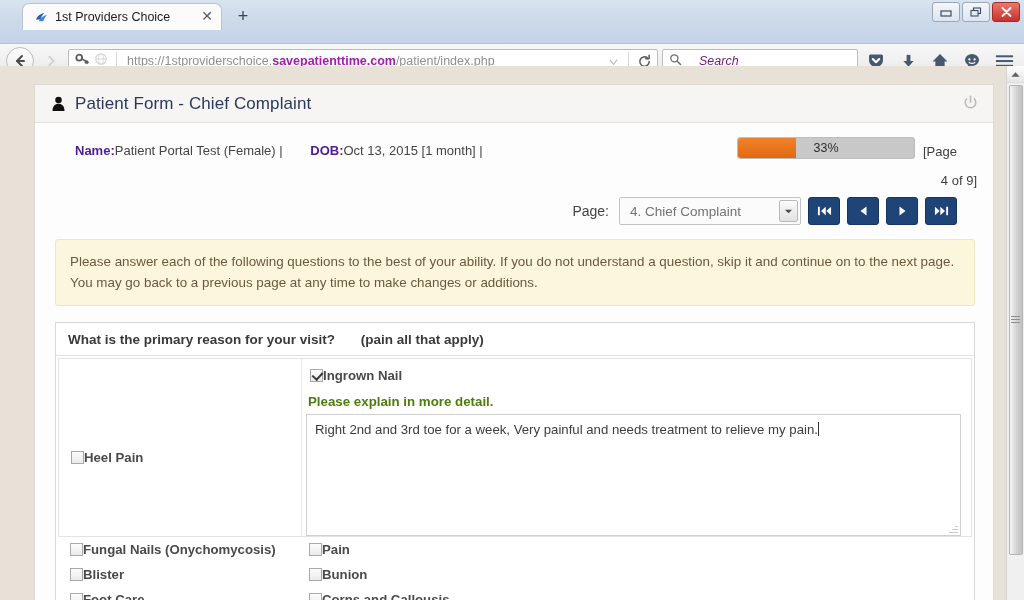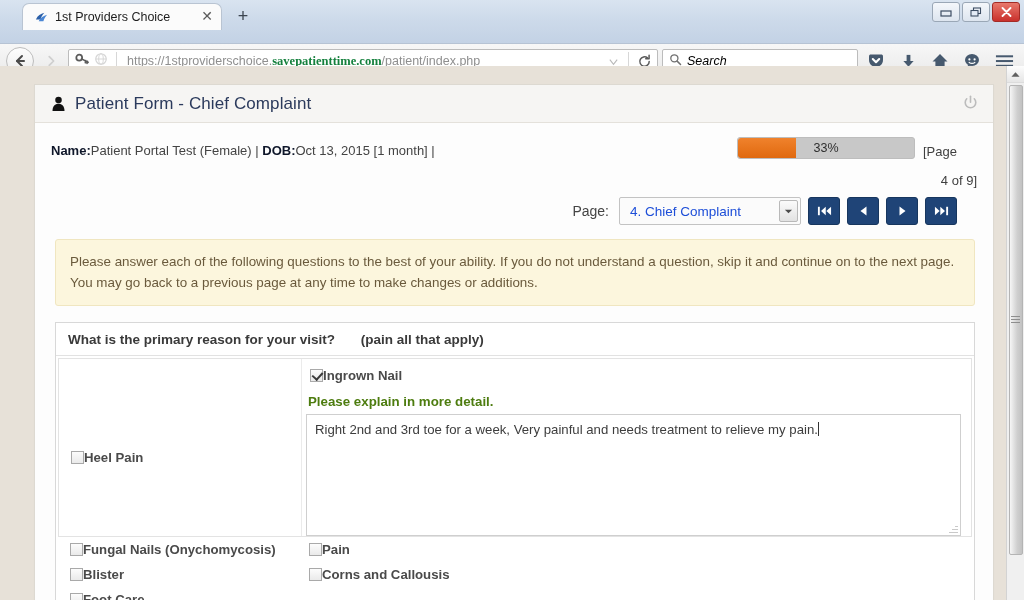--- a/index.html
+++ b/index.html
@@ -87,30 +87,30 @@
     display: flex; align-items: center;
     padding: 0 2px 0 6px;
     min-width: 0;
   }
   .url-icons { display:flex; align-items:center; gap:4px; padding-right:6px; }
   .url-text {
     flex: 1 1 auto; font-size: 12.5px; color: #8f8f8f;
     white-space: nowrap; overflow: hidden;
     font-family: "Liberation Sans", sans-serif;
   }
-  .url-text b { color: #15803d; font-weight: bold; font-family: Liberation Serif, serif; }
+  .url-text b { color: #a21caf; font-weight: bold; }
   .url-sep { width:1px; height:18px; background:#d7d7d7; margin:0 4px; }
   .url-btn { width: 22px; height: 22px; display:flex; align-items:center; justify-content:center; color:#7a7a7a; }
 
   .searchbar {
     width: 196px; height: 25px; flex: 0 0 196px;
     background: #fff; border: 1px solid #bcbcbc; border-radius: 2px;
     display: flex; align-items: center; padding: 0 6px; gap: 5px;
   }
-  .search-ph { font-size: 12.5px; color: #000000; font-style: italic; }
+  .search-ph { font-size: 12.5px; color: #701a75; font-style: italic; margin-left: 12px; }
 
   .toolicon { width: 28px; height: 28px; display:flex; align-items:center; justify-content:center; color:#4a5561; }
 
   
   .viewport {
     position: absolute; left:0; top: 66px; width: 1024px; height: 534px;
     background: #e7e1d8;
     overflow: hidden;
   }
   .vscroll {
@@ -160,21 +160,21 @@
   .power-btn { margin-left: auto; color:#b3b3b3; display:flex; align-items:center; }
 
   .panel-body { padding: 12px 14px 6px 16px; }
 
   .inforow { display: flex; align-items: flex-start; }
   .patientinfo {
     flex: 1 1 auto;
     font-size: 13px; color: #444; padding-top: 8px;
     white-space: nowrap;
   }
-  .patientinfo b { color: #0f172a; }
+  .patientinfo b { color: #4c1d95; margin-left: 24px; }
   .progwrap { flex: 0 0 auto; display: flex; align-items: flex-start; padding-top: 2px; }
   .progbar {
     width: 178px; height: 22px;
     background: #c8c8c8;
     border-radius: 3px;
     position: relative; overflow: hidden;
     border: 1px solid #bdbdbd;
   }
   .progfill {
     position: absolute; left:0; top:0; bottom:0;
@@ -198,21 +198,21 @@
   .navrow {
     display: flex; align-items: center; justify-content: flex-end;
     gap: 7px; margin-top: 2px; padding-right: 22px;
   }
   .navrow .lbl { font-size: 14px; color: #444; margin-right: 3px; }
   .pageselect {
     width: 182px; height: 28px;
     border: 1px solid #c3c3c3; border-radius: 2px;
     background: #fbfbfb;
     display: flex; align-items: center;
-    font-size: 13.5px; color: #1d4ed8;
+    font-size: 13.5px; color: #737373;
     padding-left: 10px;
     position: relative;
   }
   .pageselect .arrowbox {
     position: absolute; right: 2px; top: 2px; bottom: 2px; width: 19px;
     background: linear-gradient(180deg,#fbfbfb,#e2e2e2);
     border: 1px solid #b9b9b9; border-radius: 2px;
     display:flex; align-items:center; justify-content:center;
     color:#4b4b4b; font-size: 8px;
   }
@@ -544,20 +544,24 @@
                   <span class="cblabel">Foot Care</span>
                 </div>
               </div>
               <div class="brr">
                 <div class="cbrow" style="padding-left:4px;">
                   <span class="cbx"></span>
                   <span class="cblabel">Pain</span>
                 </div>
                 <div class="cbrow" style="padding-left:4px;">
                   <span class="cbx"></span>
+                  <span class="cblabel">Bunion</span>
+                </div>
+                <div class="cbrow" style="padding-left:4px;">
+                  <span class="cbx"></span>
                   <span class="cblabel">Corns and Callousis</span>
                 </div>
               </div>
             </div>
 
           </div>
         </div>
       </div>
     </div>
 

